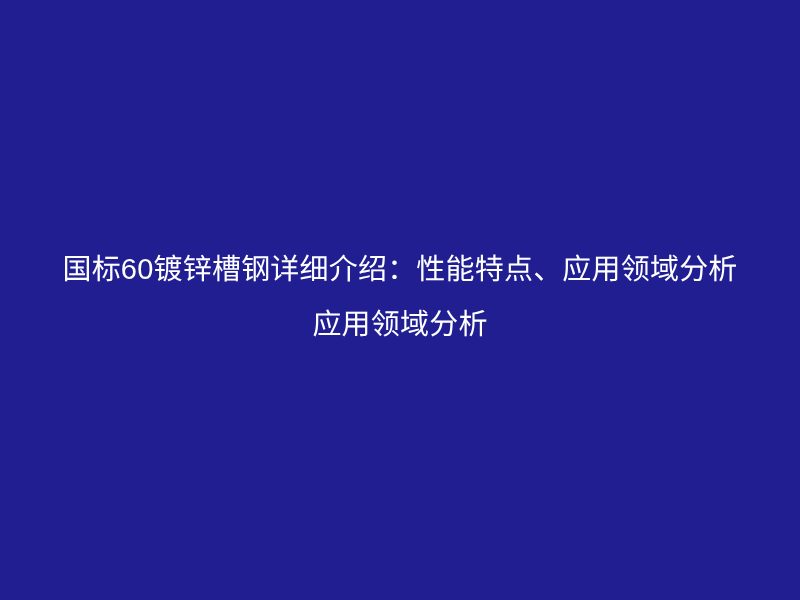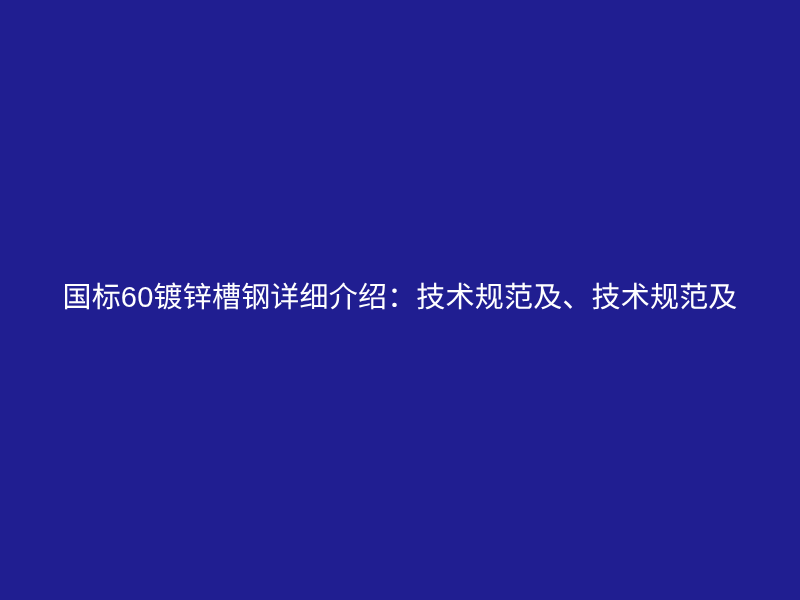--- a/index.html
+++ b/index.html
@@ -46,16 +46,17 @@
     letter-spacing: 0.2px;
     white-space: nowrap;
   }
 </style>
 </head>
 <body>
 
 <div class="slide">
 
   <div class="title-block">
-    <span class="title-line">国标60镀锌槽钢详细介绍：技术规范及、技术规范及</span>
+    <span class="title-line">国标60镀锌槽钢详细介绍：性能特点、应用领域分析</span>
+    <span class="title-line">应用领域分析</span>
   </div>
 
 </div>
 
 </body></html>

